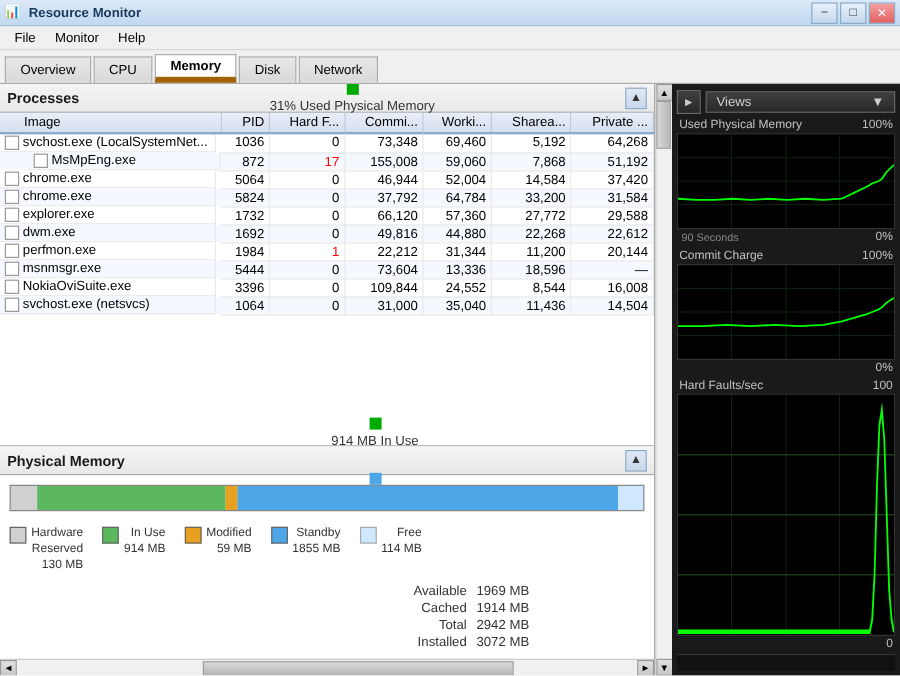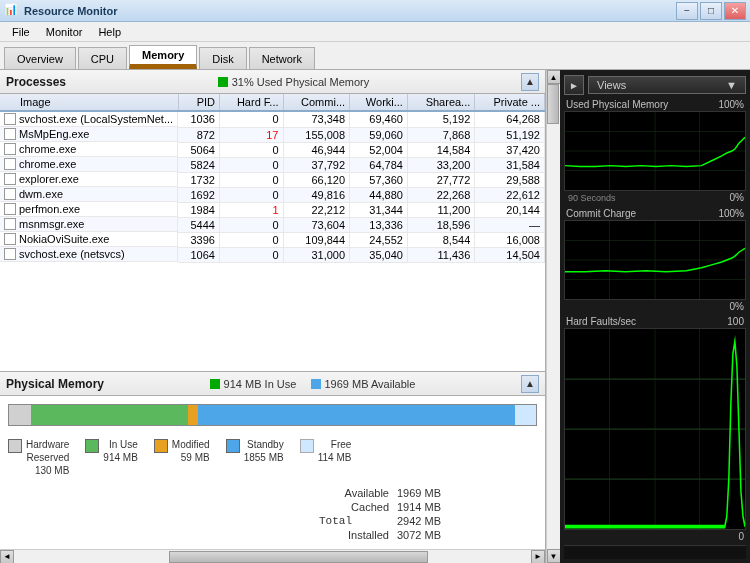--- a/index.html
+++ b/index.html
@@ -85,21 +85,21 @@
     .section-header {
       background: linear-gradient(to bottom, #f5f5f5, #e8e8e8);
       border-bottom: 1px solid #acacac;
       padding: 3px 6px;
       display: flex;
       align-items: center;
       justify-content: space-between;
       height: 24px;
     }
     .section-title { font-size: 12px; font-weight: bold; color: #1a1a1a; }
-    .section-info { font-size: 11px; color: #333; display: flex; align-items: center; gap: 4px; }
+    .section-info { font-size: 11px; color: #333; display: flex; align-items: center; gap: 4px; flex-direction: column; }
     .status-dot { width: 10px; height: 10px; background: #00aa00; display: inline-block; }
     .collapse-btn {
       width: 18px; height: 18px; background: linear-gradient(to bottom, #e0e8f4, #c8d8ec);
       border: 1px solid #8aabca; display: flex; align-items: center; justify-content: center;
       cursor: pointer; font-size: 10px; color: #333;
     }
 
     
     .process-section { flex: 1; overflow: hidden; display: flex; flex-direction: column; min-height: 0; }
     .table-container { overflow-y: auto; overflow-x: hidden; flex: 1; }
@@ -281,21 +281,21 @@
       <span style="overflow:hidden; text-overflow:ellipsis; white-space:nowrap;">svchost.exe (LocalSystemNet...</span>
     </td>
     <td>1036</td>
     <td style="">0</td>
     <td>73,348</td>
     <td>69,460</td>
     <td>5,192</td>
     <td>64,268</td>
   </tr>
               <tr>
-    <td style="text-align:left; display:flex; align-items:flex-start; gap:3px; min-width:160px; max-width:180px; overflow:hidden;">
+    <td style="text-align:left; display:flex; align-items:flex-start; gap:3px; min-width:160px; max-width:180px; overflow:hidden;margin-left:24px;">
       <div class="row-check"></div>
       <span style="overflow:hidden; text-overflow:ellipsis; white-space:nowrap;">MsMpEng.exe</span>
     </td>
     <td>872</td>
     <td style="color:red;">17</td>
     <td>155,008</td>
     <td>59,060</td>
     <td>7,868</td>
     <td>51,192</td>
   </tr>
@@ -443,21 +443,21 @@
           <div class="legend-text">Free<br>114 MB</div>
         </div>
       </div>
       <div style="display:flex; padding: 6px 8px 8px 8px;">
         <div style="flex:1;"></div>
         <div style="display:grid; grid-template-columns: 70px 80px; gap:2px 8px; margin-left: auto; margin-right: 60px;">
           <span style="text-align:right; color:#333;">Available</span>
           <span style="color:#333;">1969 MB</span>
           <span style="text-align:right; color:#333;">Cached</span>
           <span style="color:#333;">1914 MB</span>
-          <span style="color:#333;font-family:Liberation Mono, monospace;">Total</span>
+          <span style="text-align:right; color:#333;">Total</span>
           <span style="color:#333;">2942 MB</span>
           <span style="text-align:right; color:#333;">Installed</span>
           <span style="color:#333;">3072 MB</span>
         </div>
       </div>
     </div>
 
     <div class="bottom-scrollbar">
       <div class="bsb-arrow">◄</div>
       <div class="bsb-track">

